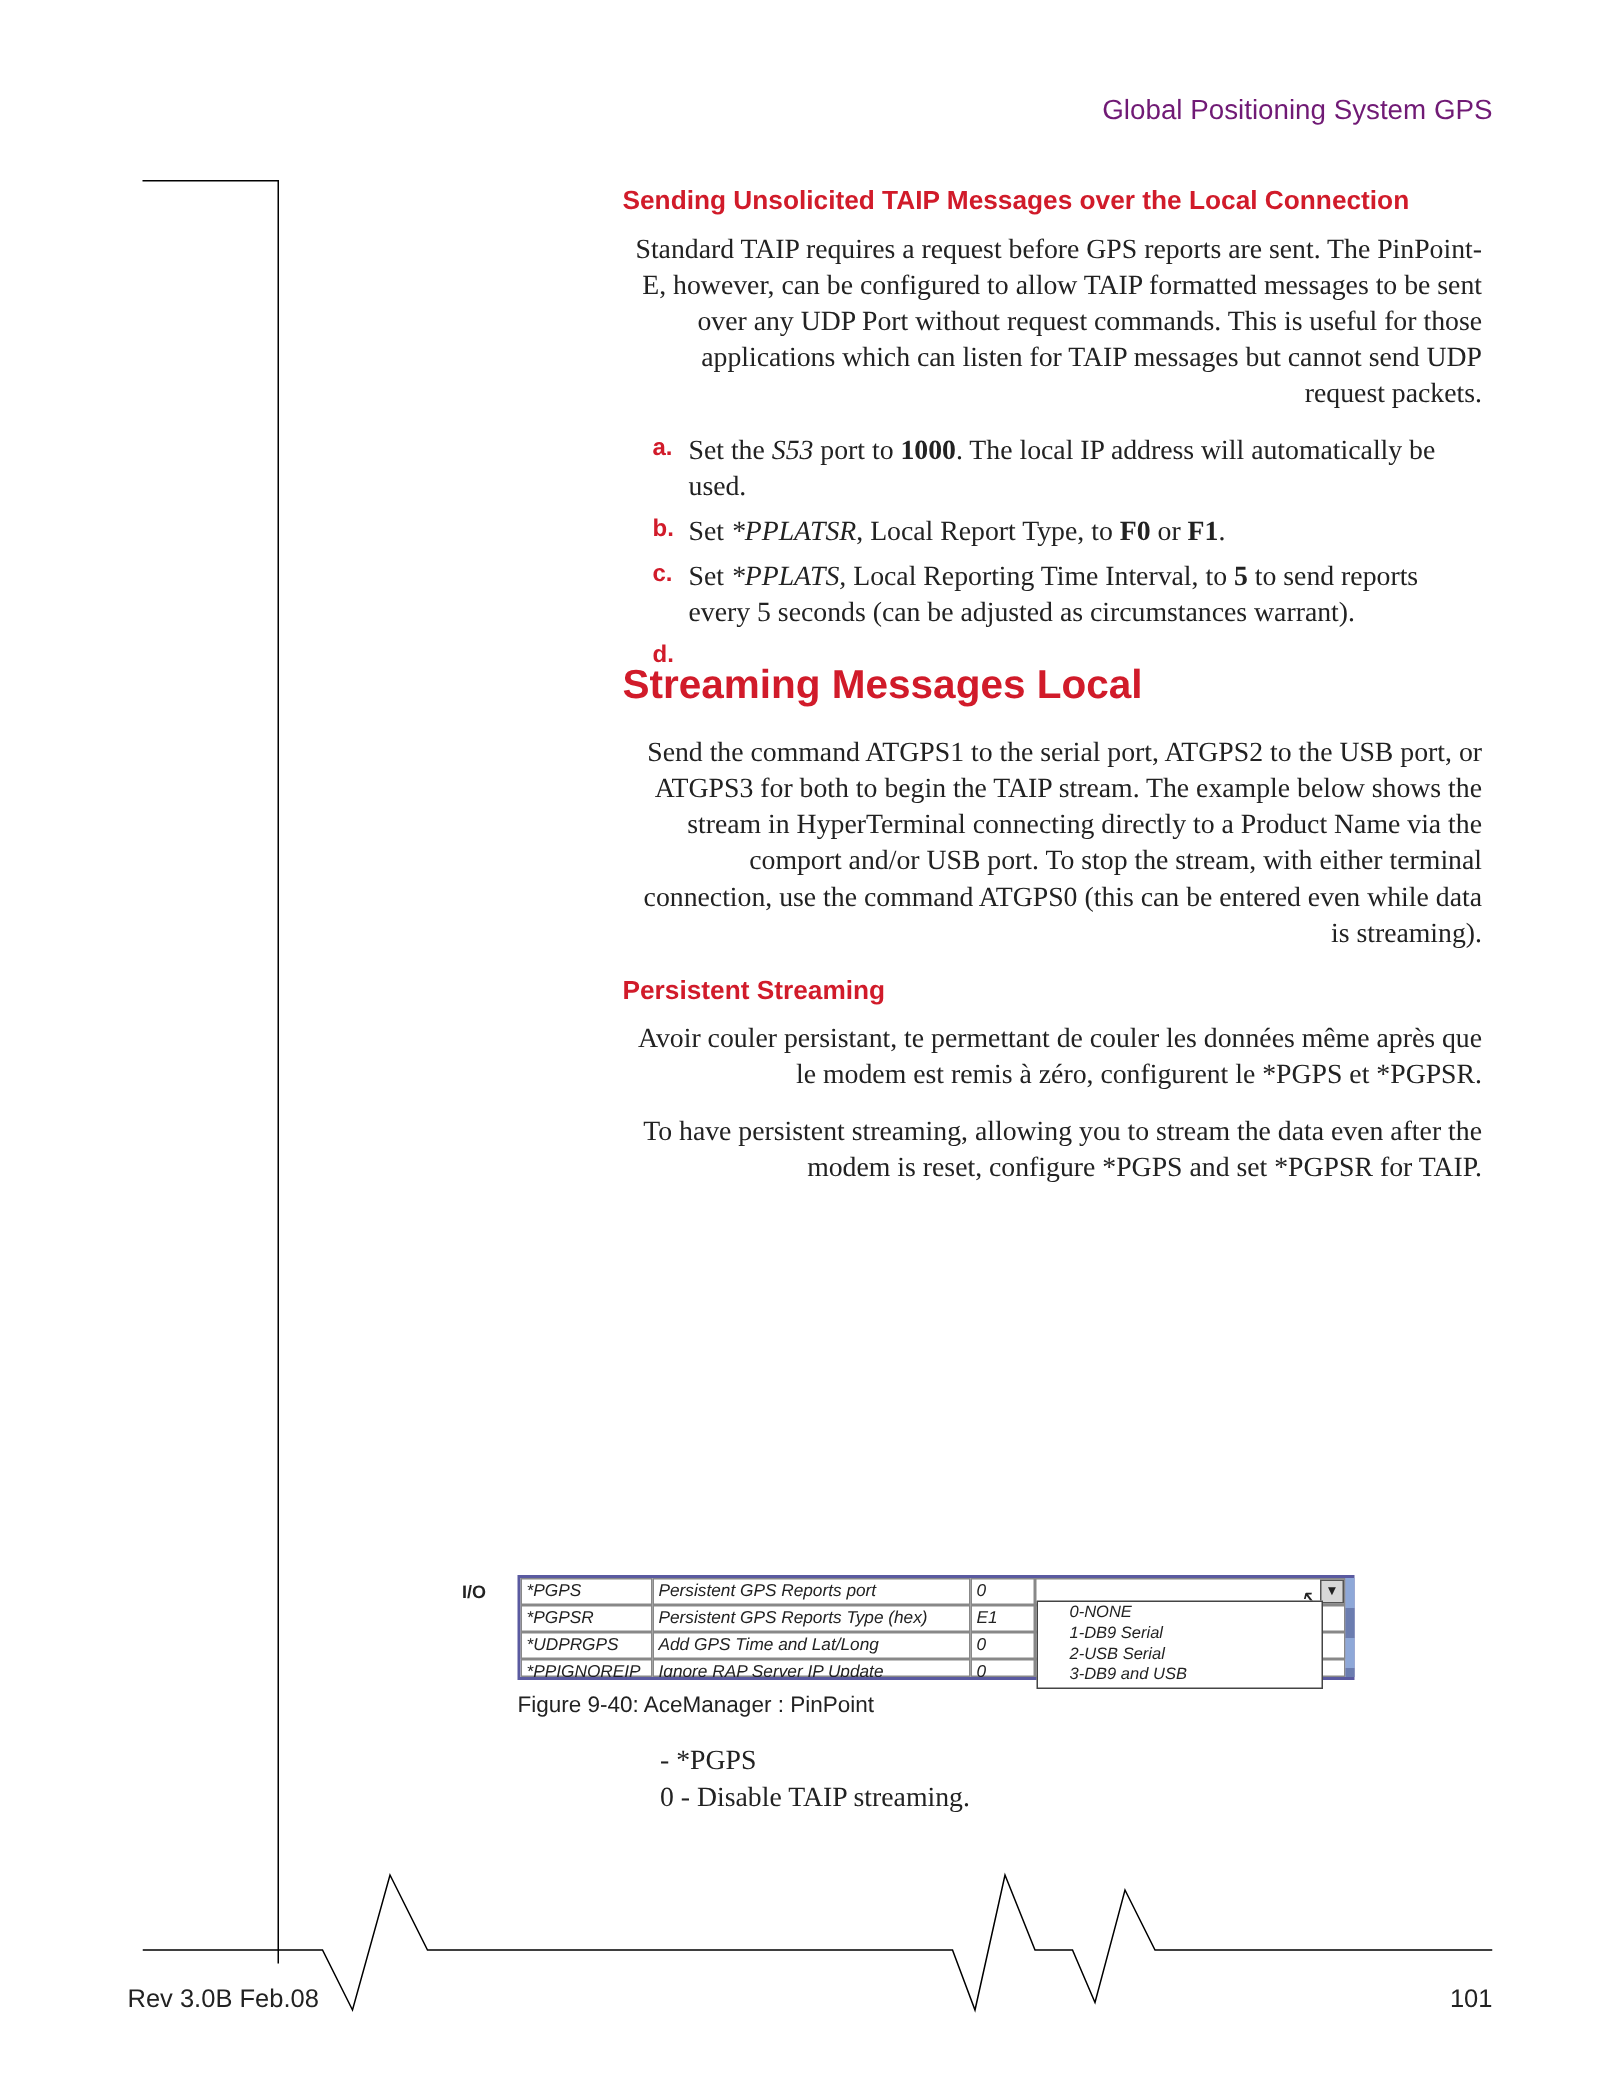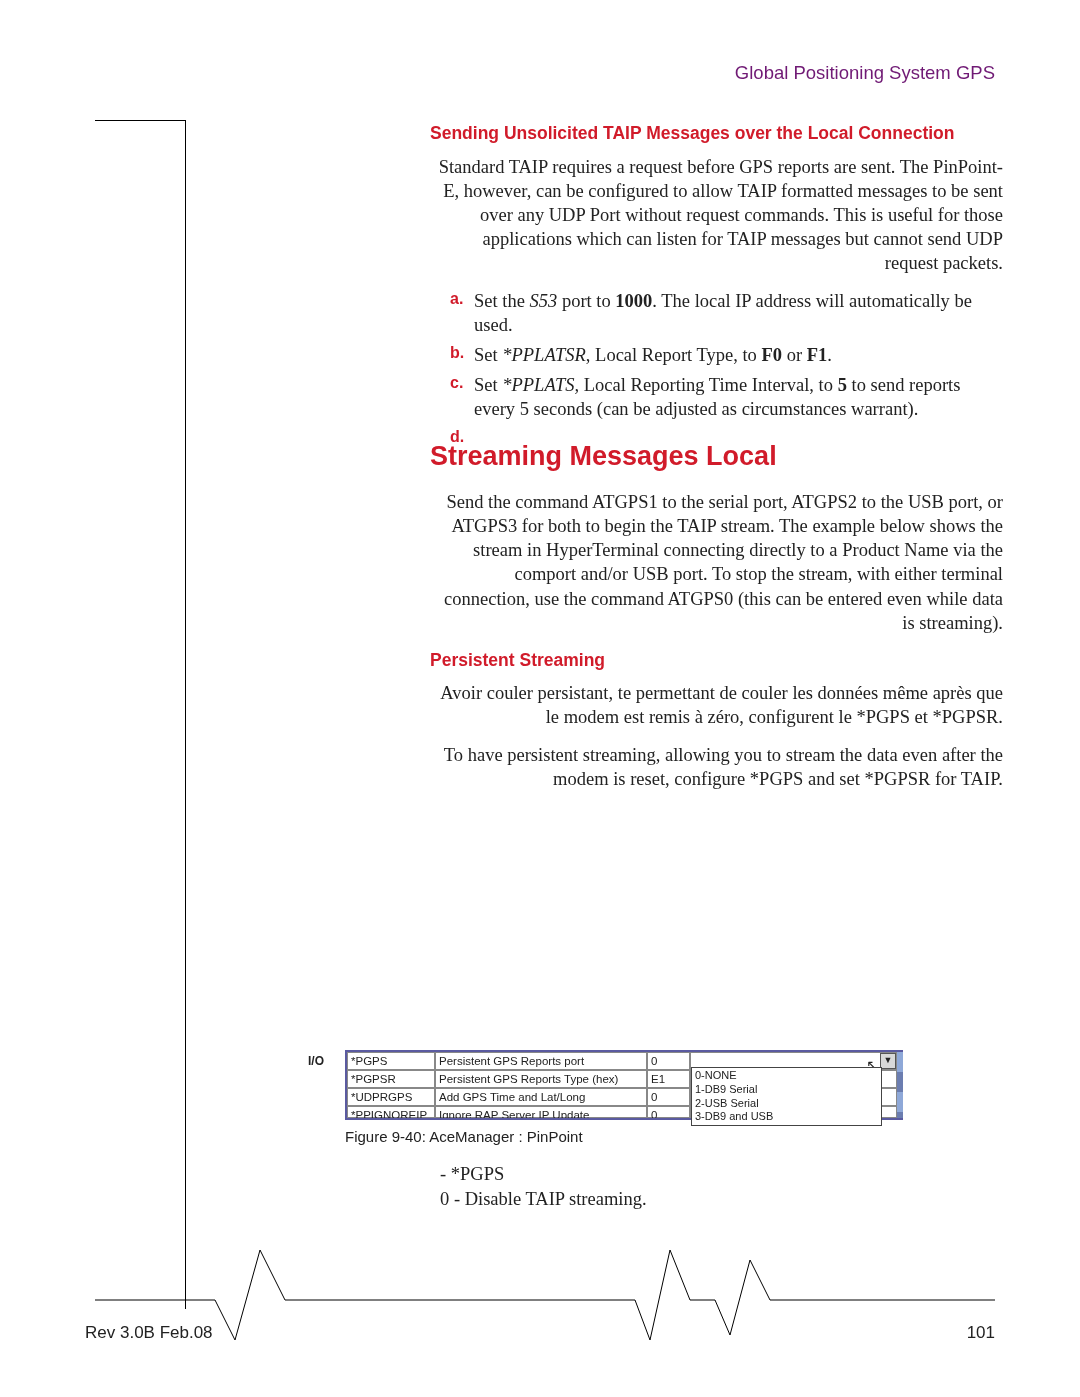--- a/index.html
+++ b/index.html
@@ -25,21 +25,21 @@
     position: absolute;
     left: 95px;
     top: 120px;
     width: 90px;
     height: 1188px;
     border-top: 1px solid #000;
     border-right: 1px solid #000;
   }
   .content {
     position: absolute;
-    left: 430px;
+    left: 415px;
     top: 122px;
     width: 573px;
     font-size: 18.5px;
     line-height: 1.3;
   }
   .subhead {
     font-family: Arial, Helvetica, sans-serif;
     font-weight: bold;
     color: #d11b2a;
     font-size: 17.5px;
@@ -86,32 +86,33 @@
     width: 550px;
     border: 2px solid #5a5aa0;
     border-right-width: 6px;
     background: #fff;
     font-family: Verdana, Arial, sans-serif;
     font-size: 11.5px;
   }
   .ace-row {
     display: flex;
     vertical-align: top;
+    font-style: italic;
   }
   .ace-row .c1 { width: 80px; border: 1px solid #888; padding: 2px 3px; }
   .ace-row .c2 { width: 204px; border: 1px solid #888; padding: 2px 3px; }
   .ace-row .c3 { width: 35px; border: 1px solid #888; padding: 2px 3px; }
   .ace-row .c4 { flex: 1; border: 1px solid #888; padding: 0 2px; position: relative; }
   .dropdown {
     position: absolute;
     background: #fff;
     border: 1px solid #444;
     font-size: 11px;
     line-height: 1.25;
-    padding: 1px 3px;
+    padding: 1px 21px;
     top: 14px;
     left: 0;
     right: 14px;
     z-index: 5;
   }
   .dd-button {
     position: absolute;
     right: 0; top: 0;
     width: 14px; height: 14px;
     background: #d8d8d8;

